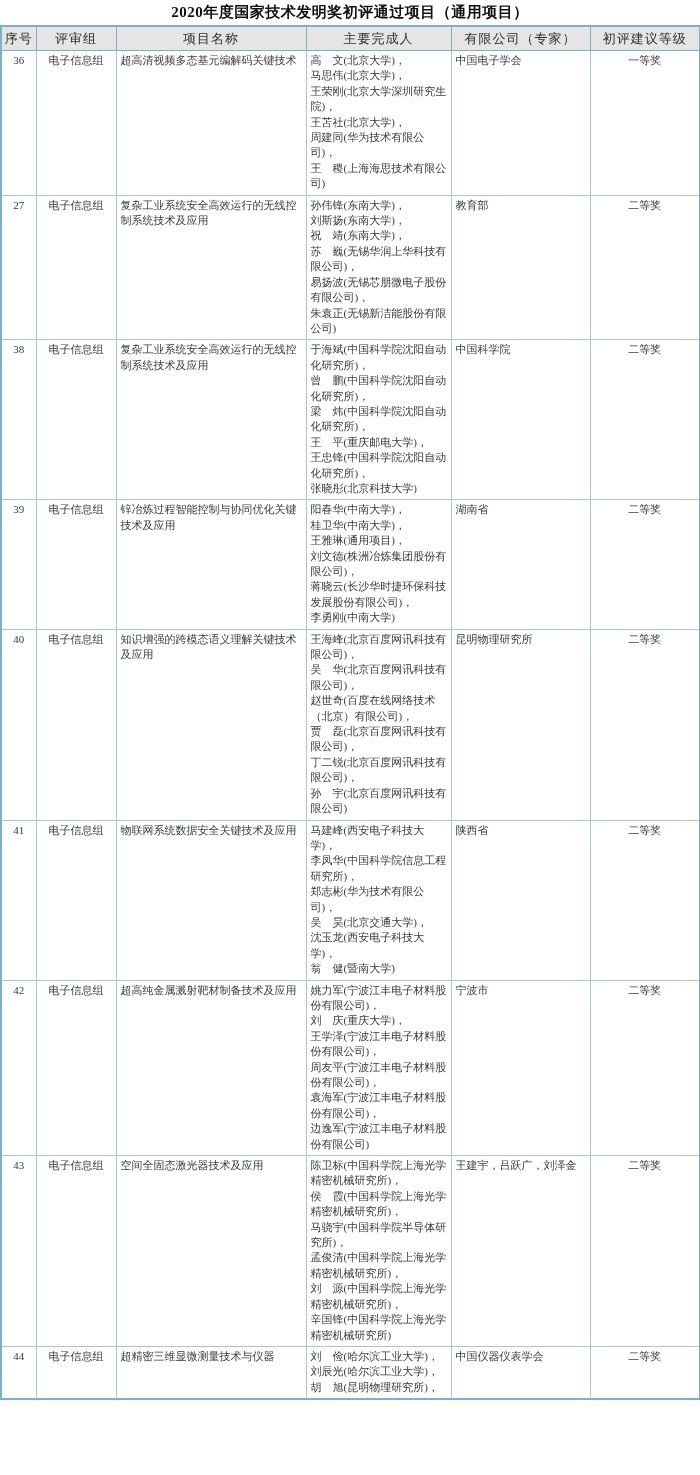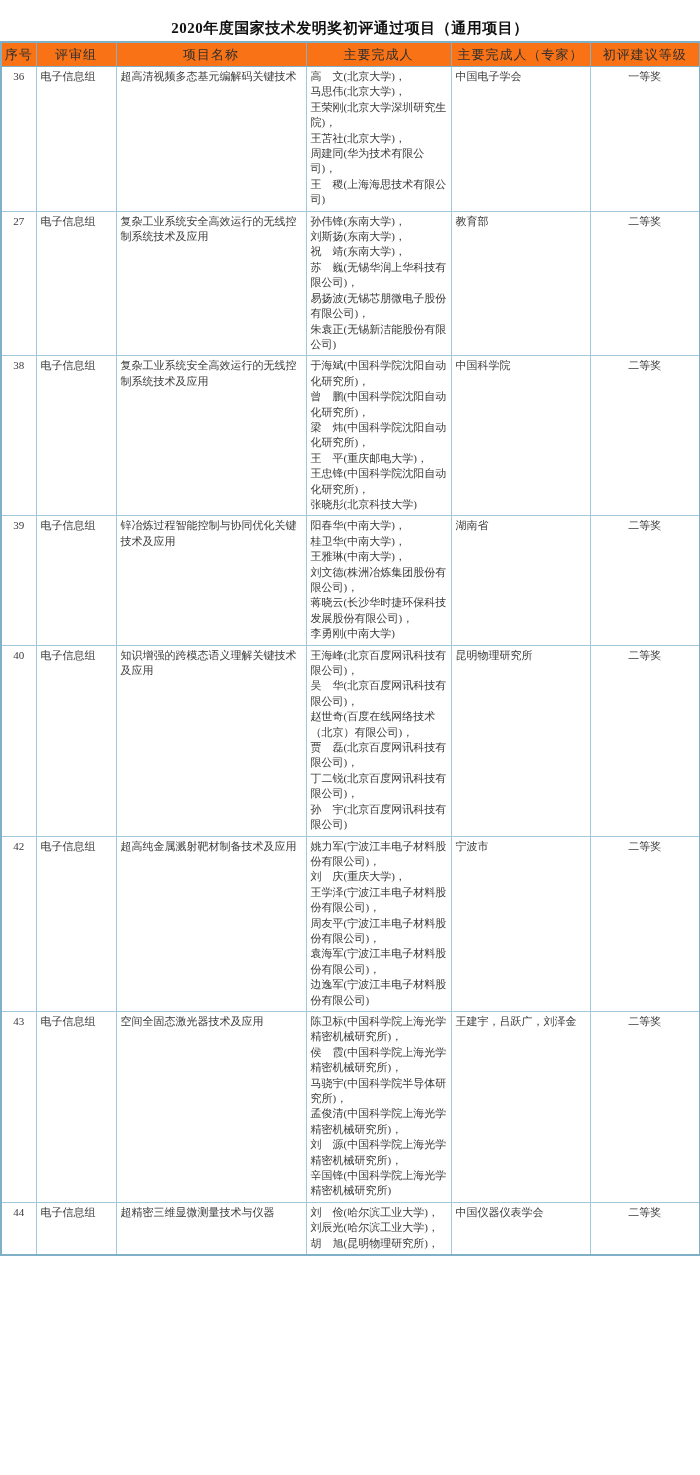--- a/index.html
+++ b/index.html
@@ -13,50 +13,49 @@
   .page {
     width: 700px;
   }
   .doc-title {
     text-align: center;
     font-weight: bold;
     font-size: 15px;
     color: #111111;
     padding: 3px 0 3px 0;
     letter-spacing: 0.5px;
-    margin-top: 16px;
   }
   table.awards {
     width: 699px;
     border-collapse: collapse;
     table-layout: fixed;
     border: 2px solid #7fb0c8;
   }
   table.awards th {
-    background: #f97316;
+    background: #e5e5e5;
     border: 1px solid #7fb0c8;
     font-size: 13px;
     font-weight: normal;
     color: #2e2e2e;
     height: 21px;
     padding: 1px 2px;
     text-align: center;
     letter-spacing: 1px;
   }
   table.awards td {
     border: 1px solid #a3c8d9;
     vertical-align: top;
     font-size: 11px;
     line-height: 15.4px;
     padding: 2px 4px 3px 4px;
     word-break: break-all;
     overflow: hidden;
   }
   td.cell-no    { text-align: center; padding-left: 1px; padding-right: 1px; }
-  td.cell-group { text-align: left; padding-left: 1px; padding-right: 1px; }
+  td.cell-group { text-align: center; padding-left: 1px; padding-right: 1px; }
   td.cell-grade { text-align: center; }
   .contrib-line { margin: 0; }
 </style>
 </head>
 <body>
 
 <div class="page">
   <div class="doc-title">2020年度国家技术发明奖初评通过项目（通用项目）</div>
 
   <table class="awards">
@@ -67,21 +66,21 @@
       <col style="width:145px">
       <col style="width:139px">
       <col style="width:110px">
     </colgroup>
     <thead>
       <tr>
           <th>序号</th>
           <th>评审组</th>
           <th>项目名称</th>
           <th>主要完成人</th>
-          <th>主要完成人（专家）</th>
+          <th>有限公司（专家）</th>
           <th>初评建议等级</th>
         </tr>
     </thead>
     <tbody>
         <tr>
           <td class="cell-no">36</td>
           <td class="cell-group">电子信息组</td>
           <td class="cell-project">超高清视频多态基元编解码关键技术</td>
           <td class="cell-contributors">
             <div class="contrib-line">高　文(北京大学)，</div>
@@ -124,21 +123,21 @@
           <td class="cell-nominator">中国科学院</td>
           <td class="cell-grade">二等奖</td>
         </tr>
         <tr>
           <td class="cell-no">39</td>
           <td class="cell-group">电子信息组</td>
           <td class="cell-project">锌冶炼过程智能控制与协同优化关键技术及应用</td>
           <td class="cell-contributors">
             <div class="contrib-line">阳春华(中南大学)，</div>
             <div class="contrib-line">桂卫华(中南大学)，</div>
-            <div class="contrib-line">王雅琳(中南大学)，</div>
+            <div class="contrib-line">王雅琳(通用项目)，</div>
             <div class="contrib-line">刘文德(株洲冶炼集团股份有限公司)，</div>
             <div class="contrib-line">蒋晓云(长沙华时捷环保科技发展股份有限公司)，</div>
             <div class="contrib-line">李勇刚(中南大学)</div>
           </td>
           <td class="cell-nominator">湖南省</td>
           <td class="cell-grade">二等奖</td>
         </tr>
         <tr>
           <td class="cell-no">40</td>
           <td class="cell-group">电子信息组</td>
@@ -148,20 +147,35 @@
             <div class="contrib-line">吴　华(北京百度网讯科技有限公司)，</div>
             <div class="contrib-line">赵世奇(百度在线网络技术（北京）有限公司)，</div>
             <div class="contrib-line">贾　磊(北京百度网讯科技有限公司)，</div>
             <div class="contrib-line">丁二锐(北京百度网讯科技有限公司)，</div>
             <div class="contrib-line">孙　宇(北京百度网讯科技有限公司)</div>
           </td>
           <td class="cell-nominator">昆明物理研究所</td>
           <td class="cell-grade">二等奖</td>
         </tr>
         <tr>
+          <td class="cell-no">41</td>
+          <td class="cell-group">电子信息组</td>
+          <td class="cell-project">物联网系统数据安全关键技术及应用</td>
+          <td class="cell-contributors">
+            <div class="contrib-line">马建峰(西安电子科技大学)，</div>
+            <div class="contrib-line">李凤华(中国科学院信息工程研究所)，</div>
+            <div class="contrib-line">郑志彬(华为技术有限公司)，</div>
+            <div class="contrib-line">吴　昊(北京交通大学)，</div>
+            <div class="contrib-line">沈玉龙(西安电子科技大学)，</div>
+            <div class="contrib-line">翁　健(暨南大学)</div>
+          </td>
+          <td class="cell-nominator">陕西省</td>
+          <td class="cell-grade">二等奖</td>
+        </tr>
+        <tr>
           <td class="cell-no">42</td>
           <td class="cell-group">电子信息组</td>
           <td class="cell-project">超高纯金属溅射靶材制备技术及应用</td>
           <td class="cell-contributors">
             <div class="contrib-line">姚力军(宁波江丰电子材料股份有限公司)，</div>
             <div class="contrib-line">刘　庆(重庆大学)，</div>
             <div class="contrib-line">王学泽(宁波江丰电子材料股份有限公司)，</div>
             <div class="contrib-line">周友平(宁波江丰电子材料股份有限公司)，</div>
             <div class="contrib-line">袁海军(宁波江丰电子材料股份有限公司)，</div>
             <div class="contrib-line">边逸军(宁波江丰电子材料股份有限公司)</div>

